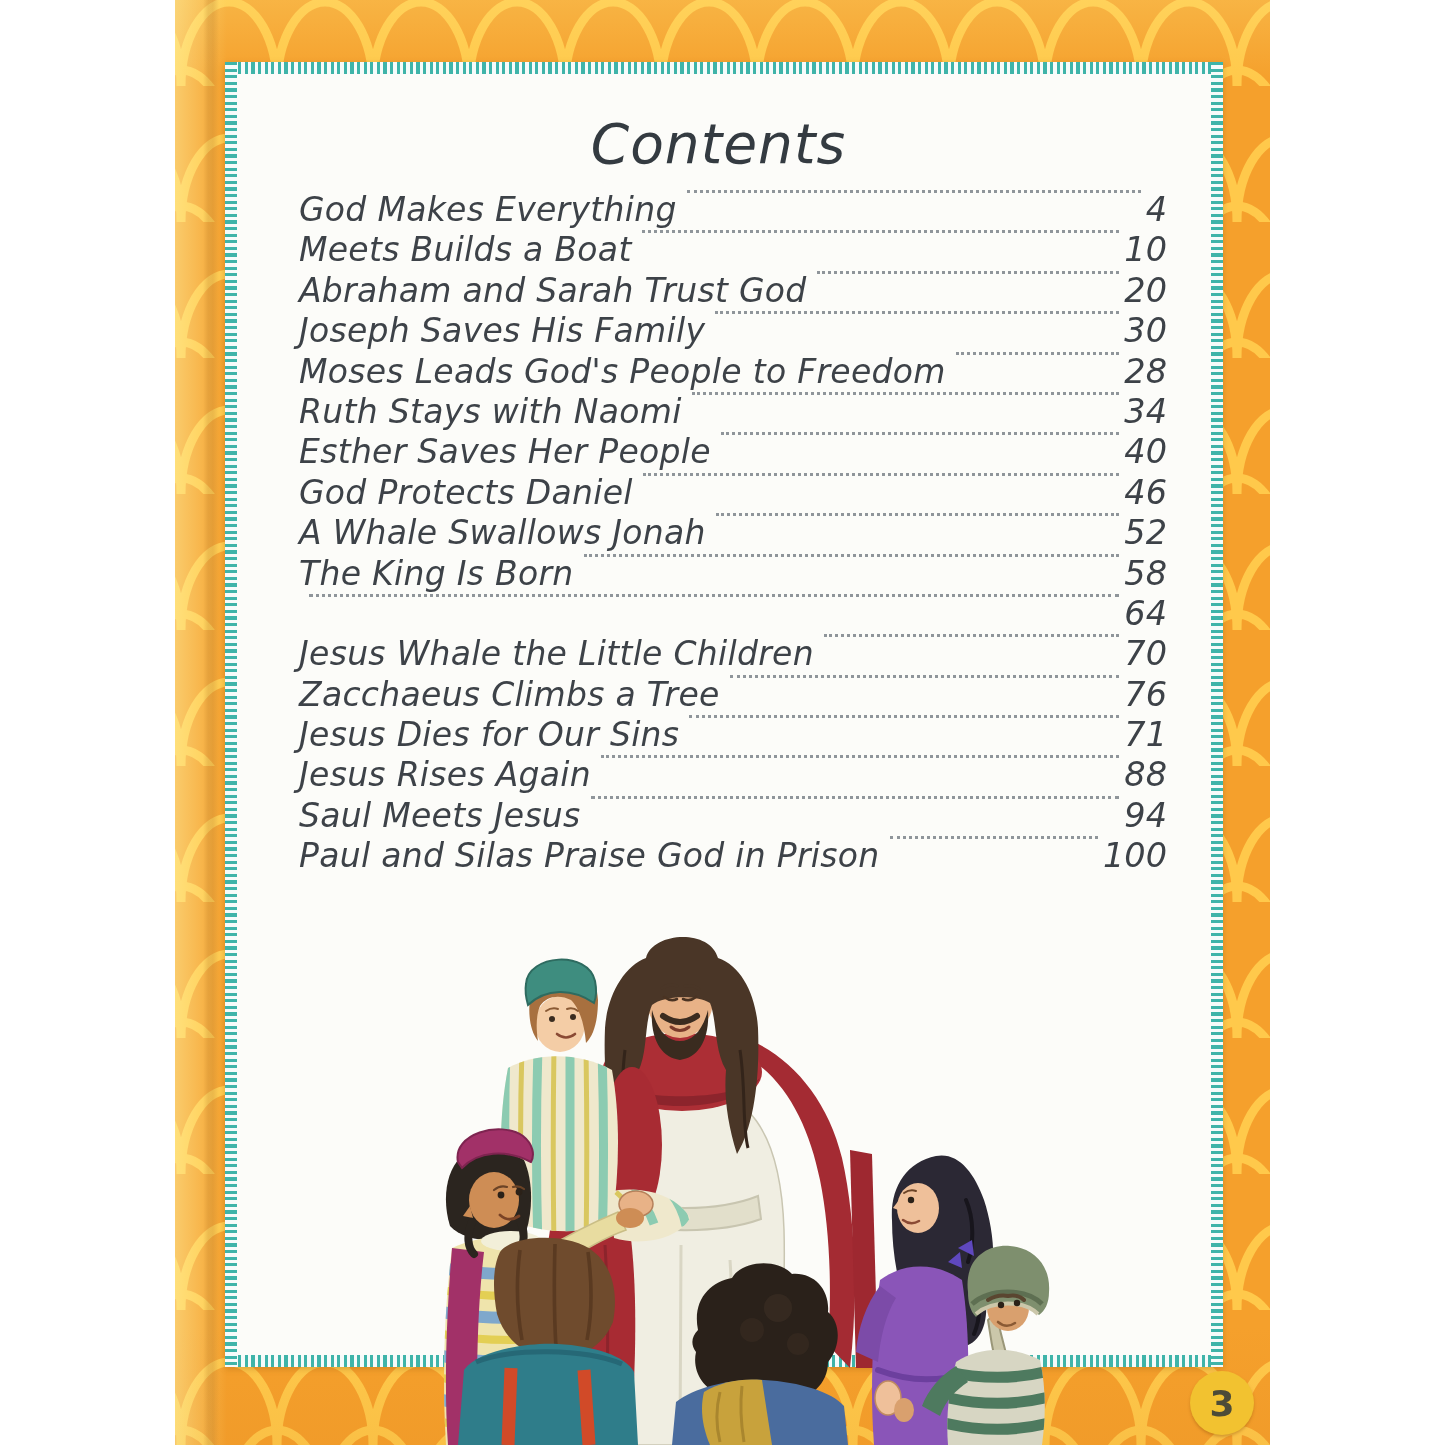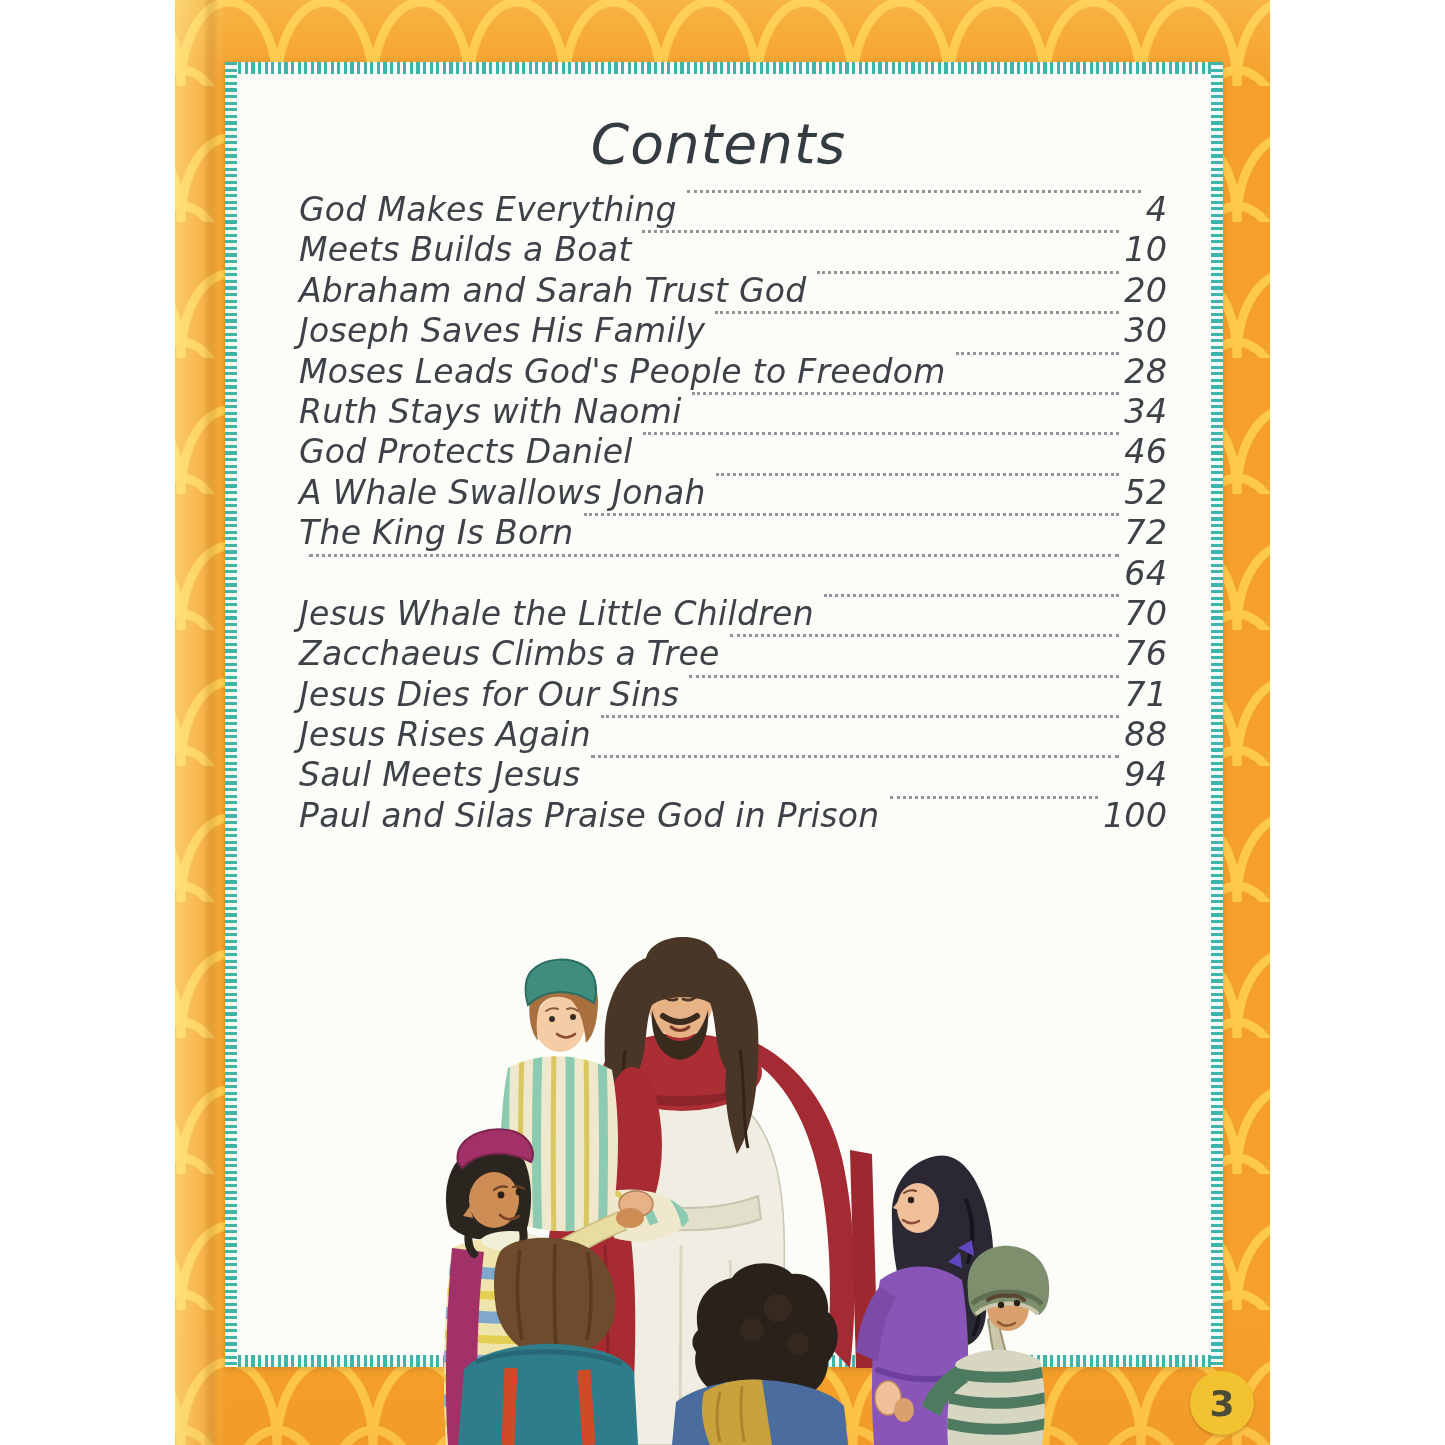--- a/index.html
+++ b/index.html
@@ -90,33 +90,38 @@
               <span class="t">Moses Leads God's People to Freedom</span>
               <span class="leader"></span>
               <span class="n">28</span>
             </li>
           <li>
               <span class="t">Ruth Stays with Naomi</span>
               <span class="leader"></span>
               <span class="n">34</span>
             </li>
           <li>
+              <span class="t">Esther Saves Her People</span>
+              <span class="leader"></span>
+              <span class="n">40</span>
+            </li>
+          <li>
               <span class="t">God Protects Daniel</span>
               <span class="leader"></span>
               <span class="n">46</span>
             </li>
           <li>
               <span class="t">A Whale Swallows Jonah</span>
               <span class="leader"></span>
               <span class="n">52</span>
             </li>
           <li>
               <span class="t">The King Is Born</span>
               <span class="leader"></span>
-              <span class="n">72</span>
+              <span class="n">58</span>
             </li>
           <li>
               <span class="leader"></span>
               <span class="n">64</span>
             </li>
           <li>
               <span class="t">Jesus Whale the Little Children</span>
               <span class="leader"></span>
               <span class="n">70</span>
             </li>

